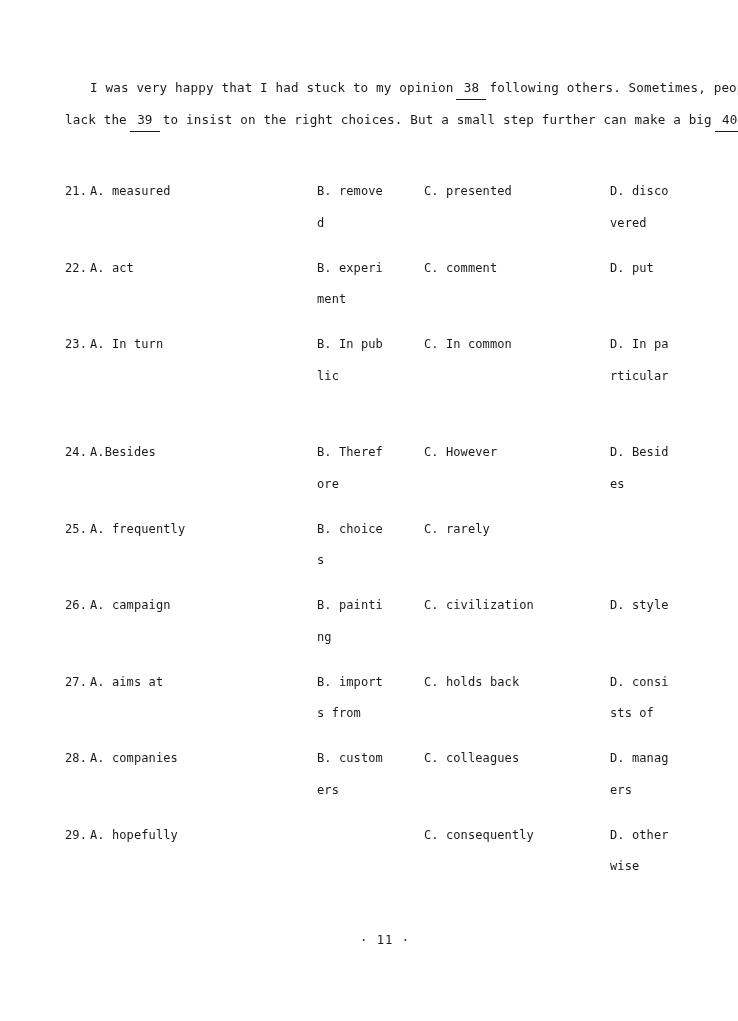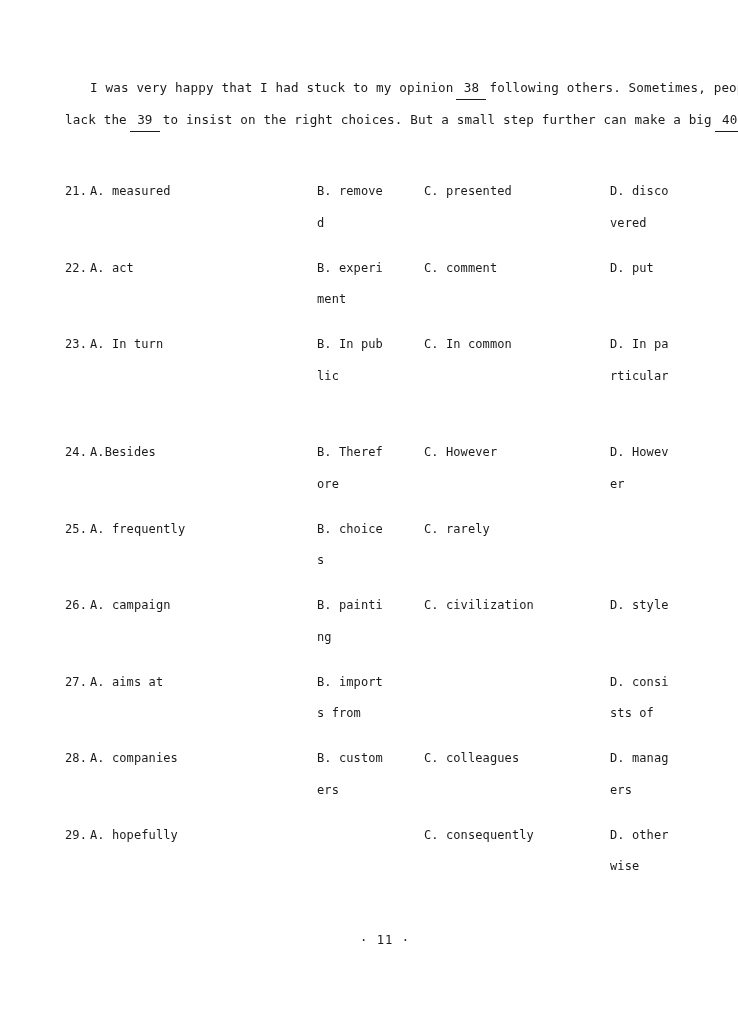--- a/index.html
+++ b/index.html
@@ -138,36 +138,37 @@
       <div class="qrow" style="position: absolute; left: 0px; top: 153px; height: 94.5px;">
         <div class="cell cell-a"><span class="qnum">23.</span><span>A.  In turn</span></div>
         <div class="cell cell-b"><span>B.  In public</span></div>
         <div class="cell cell-c"><span>C.  In common</span></div>
         <div class="cell cell-d"><span>D.  In particular</span></div>
       </div>
       <div class="qrow" style="position: absolute; left: 0px; top: 261px; height: 63px;">
         <div class="cell cell-a"><span class="qnum">24.</span><span>A.Besides</span></div>
         <div class="cell cell-b"><span>B.  Therefore</span></div>
         <div class="cell cell-c"><span>C.  However</span></div>
-        <div class="cell cell-d"><span>D.  However</span></div>
+        <div class="cell cell-d"><span>D.  Besides</span></div>
       </div>
       <div class="qrow" style="position: absolute; left: 0px; top: 337.5px; height: 63px;">
         <div class="cell cell-a"><span class="qnum">25.</span><span>A.  frequently</span></div>
         <div class="cell cell-b"><span>B.  choices</span></div>
         <div class="cell cell-c"><span>C.  rarely</span></div>
       </div>
       <div class="qrow" style="position: absolute; left: 0px; top: 414px; height: 63px;">
         <div class="cell cell-a"><span class="qnum">26.</span><span>A.  campaign</span></div>
         <div class="cell cell-b"><span>B.  painting</span></div>
         <div class="cell cell-c"><span>C.  civilization</span></div>
         <div class="cell cell-d"><span>D.  style</span></div>
       </div>
       <div class="qrow" style="position: absolute; left: 0px; top: 490.5px; height: 63px;">
         <div class="cell cell-a"><span class="qnum">27.</span><span>A.  aims at</span></div>
         <div class="cell cell-b"><span>B.  imports from</span></div>
+        <div class="cell cell-c"><span>C.  holds back</span></div>
         <div class="cell cell-d"><span>D.  consists of</span></div>
       </div>
       <div class="qrow" style="position: absolute; left: 0px; top: 567px; height: 63px;">
         <div class="cell cell-a"><span class="qnum">28.</span><span>A.  companies</span></div>
         <div class="cell cell-b"><span>B.  customers</span></div>
         <div class="cell cell-c"><span>C.  colleagues</span></div>
         <div class="cell cell-d"><span>D.  managers</span></div>
       </div>
       <div class="qrow" style="position: absolute; left: 0px; top: 643.5px; height: 63px;">
         <div class="cell cell-a"><span class="qnum">29.</span><span>A.  hopefully</span></div>

